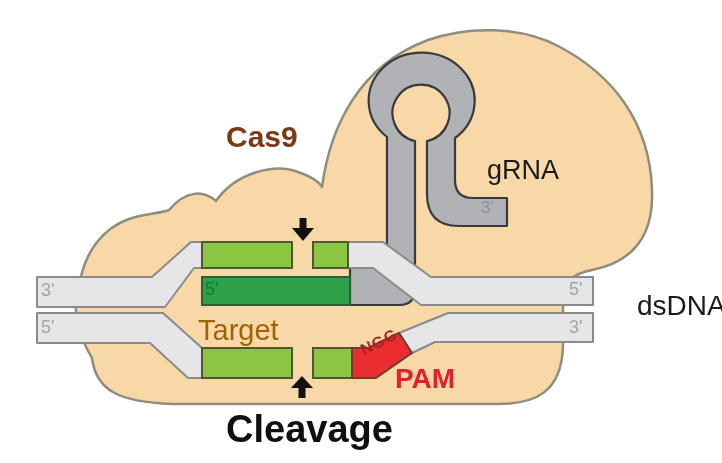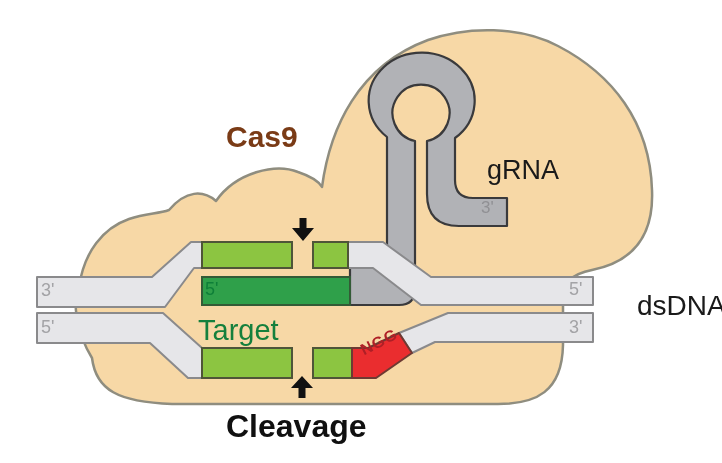--- a/index.html
+++ b/index.html
@@ -11,25 +11,25 @@
   .lbl{position:absolute;white-space:nowrap;line-height:1;}
   .lbl-cas9{left:226px;top:122px;font-size:30px;font-weight:700;color:#7A3B16;}
   .lbl-grna{left:487px;top:157px;font-size:27px;font-weight:400;color:#1a1a1a;}
   .lbl-grna-end{left:481px;top:199px;font-size:17px;font-weight:400;color:#909094;}
   .lbl-dsdna{left:637px;top:292px;font-size:28px;font-weight:400;color:#1a1a1a;}
   .lbl-l3{left:41px;top:281px;font-size:18px;color:#A3A3A6;}
   .lbl-l5{left:41px;top:318px;font-size:18px;color:#A3A3A6;}
   .lbl-r5{left:569px;top:280px;font-size:18px;color:#A3A3A6;}
   .lbl-r3{left:569px;top:318px;font-size:18px;color:#A3A3A6;}
   .lbl-spacer5{left:205px;top:280px;font-size:18px;color:#0E7F38;}
-  .lbl-target{left:198px;top:316px;font-size:29px;font-weight:400;color:#15803d;}
+  .lbl-target{left:198px;top:316px;font-size:29px;font-weight:400;color:#a16207;}
   .lbl-pam{left:395px;top:365px;font-size:28px;font-weight:700;color:#E1222A;}
   .lbl-ngg{left:358px;top:344px;font-size:16px;font-weight:700;color:#AF1F26;
            transform:rotate(-27deg);transform-origin:0 0;letter-spacing:1px;}
-  .lbl-cleavage{left:226px;top:410px;font-size:32px;font-weight:700;color:#101010;}
+  .lbl-cleavage{left:226px;top:410px;font-size:38px;font-weight:700;color:#101010;}
 </style>
 </head>
 <body>
 
 <div class="stage">
 
   <svg width="722" height="463" viewBox="0 0 722 463">
 
     <path stroke="#8F8D7F" stroke-width="2.5" stroke-linejoin="round" d="M 322,187
              C 330,128 358,66 428,40
@@ -89,14 +89,15 @@
   <div class="lbl lbl-grna">gRNA</div>
   <div class="lbl lbl-grna-end">3'</div>
   <div class="lbl lbl-dsdna">dsDNA</div>
   <div class="lbl lbl-l3">3'</div>
   <div class="lbl lbl-l5">5'</div>
   <div class="lbl lbl-r5">5'</div>
   <div class="lbl lbl-r3">3'</div>
   <div class="lbl lbl-spacer5">5'</div>
   <div class="lbl lbl-target">Target</div>
   <div class="lbl lbl-ngg">NGG</div>
+  <div class="lbl lbl-pam">PAM</div>
   <div class="lbl lbl-cleavage">Cleavage</div>
 </div>
 
 </body></html>

